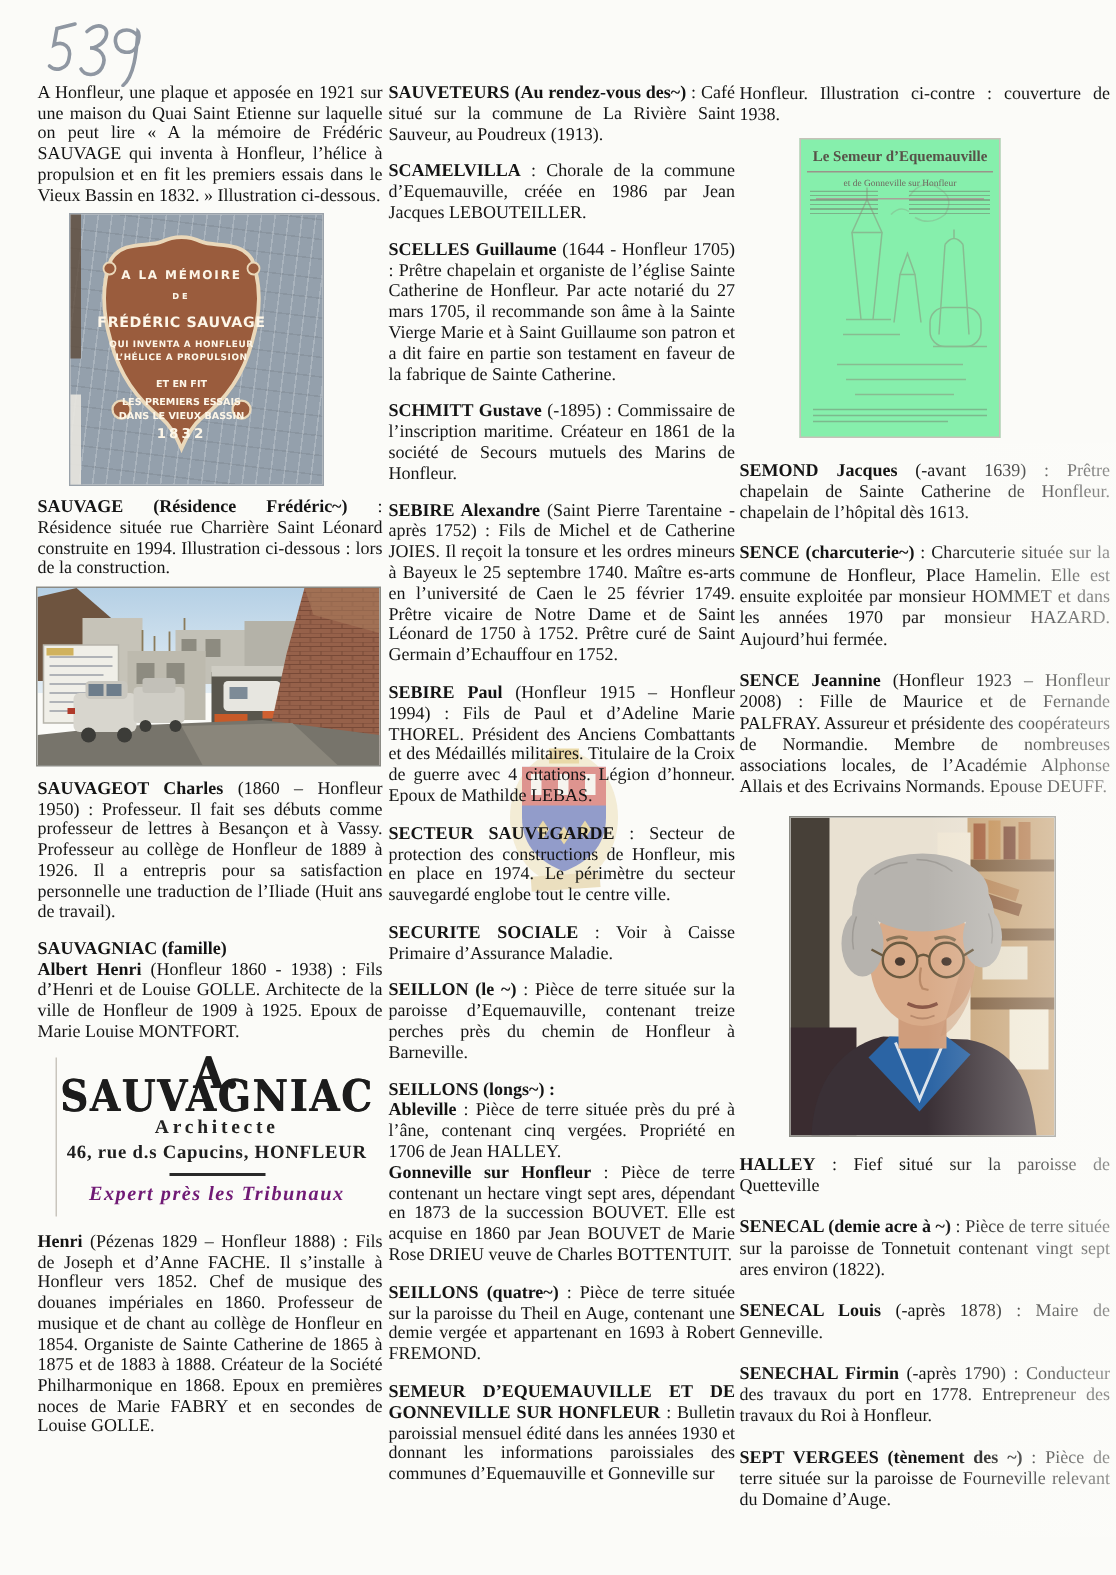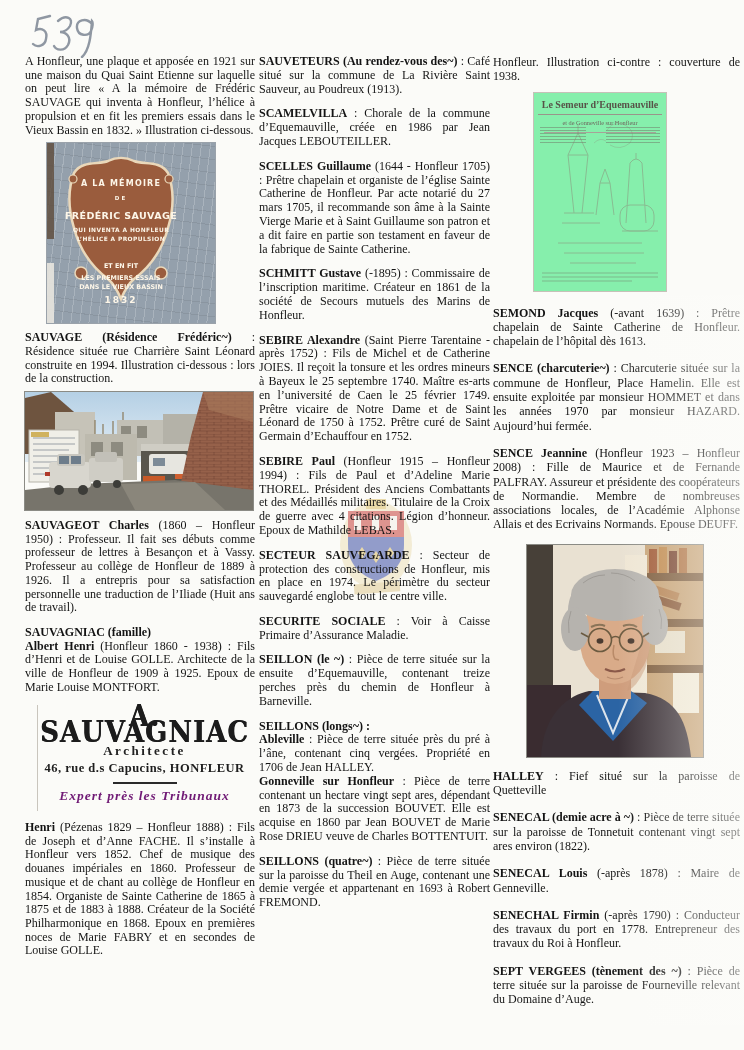--- a/index.html
+++ b/index.html
@@ -30,21 +30,21 @@
   .plaque-fig .edge{position:absolute;left:0;top:0;width:7px;height:96px;background:#5d4a3a;opacity:.8;}
   .plaque-fig .edge2{position:absolute;left:0;bottom:0;width:7px;height:60px;background:#e8e6df;opacity:.9;}
   .shield-svg{position:absolute;left:14px;top:10px;}
   .plaque-text{position:absolute;left:14px;top:10px;width:120px;padding-top:24px;
     text-align:center;color:#fdf6e8;font-family:"DejaVu Sans",sans-serif;font-weight:bold;}
   .pl{display:block;}
   .pl.l0{font-size:8px;letter-spacing:1.2px;}
   .pl.l1{font-size:5.5px;letter-spacing:2px;margin-top:1px;}
   .pl.l2{font-size:9.5px;letter-spacing:.4px;margin:3px 0 4px;}
   .pl.l3,.pl.l4{font-size:5.9px;letter-spacing:.4px;line-height:8.5px;}
-  .pl.l5{font-size:6.4px;margin-top:17px;}
+  .pl.l5{font-size:6.4px;margin-top:7px;}
   .pl.l6,.pl.l7{font-size:6.4px;line-height:9px;}
   .pl.l8{font-size:9px;margin-top:2px;letter-spacing:2px;}
 
   
   .street-fig{margin:2px 0 9px 0;width:228px;height:118px;outline:1px solid #8b8b85;position:relative;}
 
   
   .ad-fig{margin:4px 0 10px 12px;width:213px;padding:6px 0 8px;text-align:center;
           border-left:1px solid #c9c5bd;}
   .ad-name{font-family:"DejaVu Serif","Liberation Serif",serif;font-weight:bold;
@@ -219,25 +219,26 @@
 
 <div class="col" id="col2">
   <p class="entry"><b class="term">SAUVETEURS (Au rendez-vous des~)</b><span> : Café situé sur la commune de La Rivière Saint Sauveur, au Poudreux (1913).</span></p>
   <p class="entry"><b class="term">SCAMELVILLA</b><span> : Chorale de la commune d’Equemauville, créée en 1986 par Jean Jacques LEBOUTEILLER.</span></p>
   <p class="entry"><b class="term">SCELLES Guillaume</b><span> (1644 - Honfleur 1705) : Prêtre chapelain et organiste de l’église Sainte Catherine de Honfleur. Par acte notarié du 27 mars 1705, il recommande son âme à la Sainte Vierge Marie et à Saint Guillaume son patron et a dit faire en partie son testament en faveur de la fabrique de Sainte Catherine.</span></p>
   <p class="entry"><b class="term">SCHMITT Gustave</b><span> (-1895) : Commissaire de l’inscription maritime. Créateur en 1861 de la société de Secours mutuels des Marins de Honfleur.</span></p>
   <p class="entry"><b class="term">SEBIRE Alexandre</b><span> (Saint Pierre Tarentaine - après 1752) : Fils de Michel et de Catherine JOIES. Il reçoit la tonsure et les ordres mineurs à Bayeux le 25 septembre 1740. Maître es-arts en l’université de Caen le 25 février 1749. Prêtre vicaire de Notre Dame et de Saint Léonard de 1750 à 1752. Prêtre curé de Saint Germain d’Echauffour en 1752.</span></p>
   <p class="entry"><b class="term">SEBIRE Paul</b><span> (Honfleur 1915 – Honfleur 1994) : Fils de Paul et d’Adeline Marie THOREL. Président des Anciens Combattants et des Médaillés militaires. Titulaire de la Croix de guerre avec 4 citations. Légion d’honneur. Epoux de Mathilde LEBAS.</span></p>
   <p class="entry"><b class="term">SECTEUR SAUVEGARDE</b><span> : Secteur de protection des constructions de Honfleur, mis en place en 1974. Le périmètre du secteur sauvegardé englobe tout le centre ville.</span></p>
   <p class="entry"><b class="term">SECURITE SOCIALE</b><span> : Voir à Caisse Primaire d’Assurance Maladie.</span></p>
-  <p class="entry"><b class="term">SEILLON (le ~)</b><span> : Pièce de terre située sur la ensuite d’Equemauville, contenant treize perches près du chemin de Honfleur à Barneville.</span></p>
+  <p class="entry"><b class="term">SEILLON (le ~)</b><span> : Pièce de terre située sur la paroisse d’Equemauville, contenant treize perches près du chemin de Honfleur à Barneville.</span></p>
   <p class="entry tight"><b class="term">SEILLONS (longs~) :</b><span></span></p>
   <p class="entry tight"><b class="term">Ableville</b><span> : Pièce de terre située près du pré à l’âne, contenant cinq vergées. Propriété en 1706 de Jean HALLEY.</span></p>
   <p class="entry"><b class="term">Gonneville sur Honfleur</b><span> : Pièce de terre contenant un hectare vingt sept ares, dépendant en 1873 de la succession BOUVET. Elle est acquise en 1860 par Jean BOUVET de Marie Rose DRIEU veuve de Charles BOTTENTUIT.</span></p>
   <p class="entry"><b class="term">SEILLONS (quatre~)</b><span> : Pièce de terre située sur la paroisse du Theil en Auge, contenant une demie vergée et appartenant en 1693 à Robert FREMOND.</span></p>
+  <p class="entry"><b class="term">SEMEUR D’EQUEMAUVILLE ET DE GONNEVILLE SUR HONFLEUR</b><span> : Bulletin paroissial mensuel édité dans les années 1930 et donnant les informations paroissiales des communes d’Equemauville et Gonneville sur</span></p>
 </div>
 
 <div class="col" id="col3">
   <p class="entry" style="margin-bottom:8px"><span>Honfleur. Illustration ci-contre : couverture de 1938.</span></p>
 
   <figure class="news-fig">
     <div class="news-title">Le Semeur d’Equemauville</div>
     <div class="news-sub">et de Gonneville sur Honfleur</div>
     <div class="news-blocks"></div>
     <svg width="132" height="198" viewBox="0 0 132 198" style="position:absolute;left:0;top:0">

